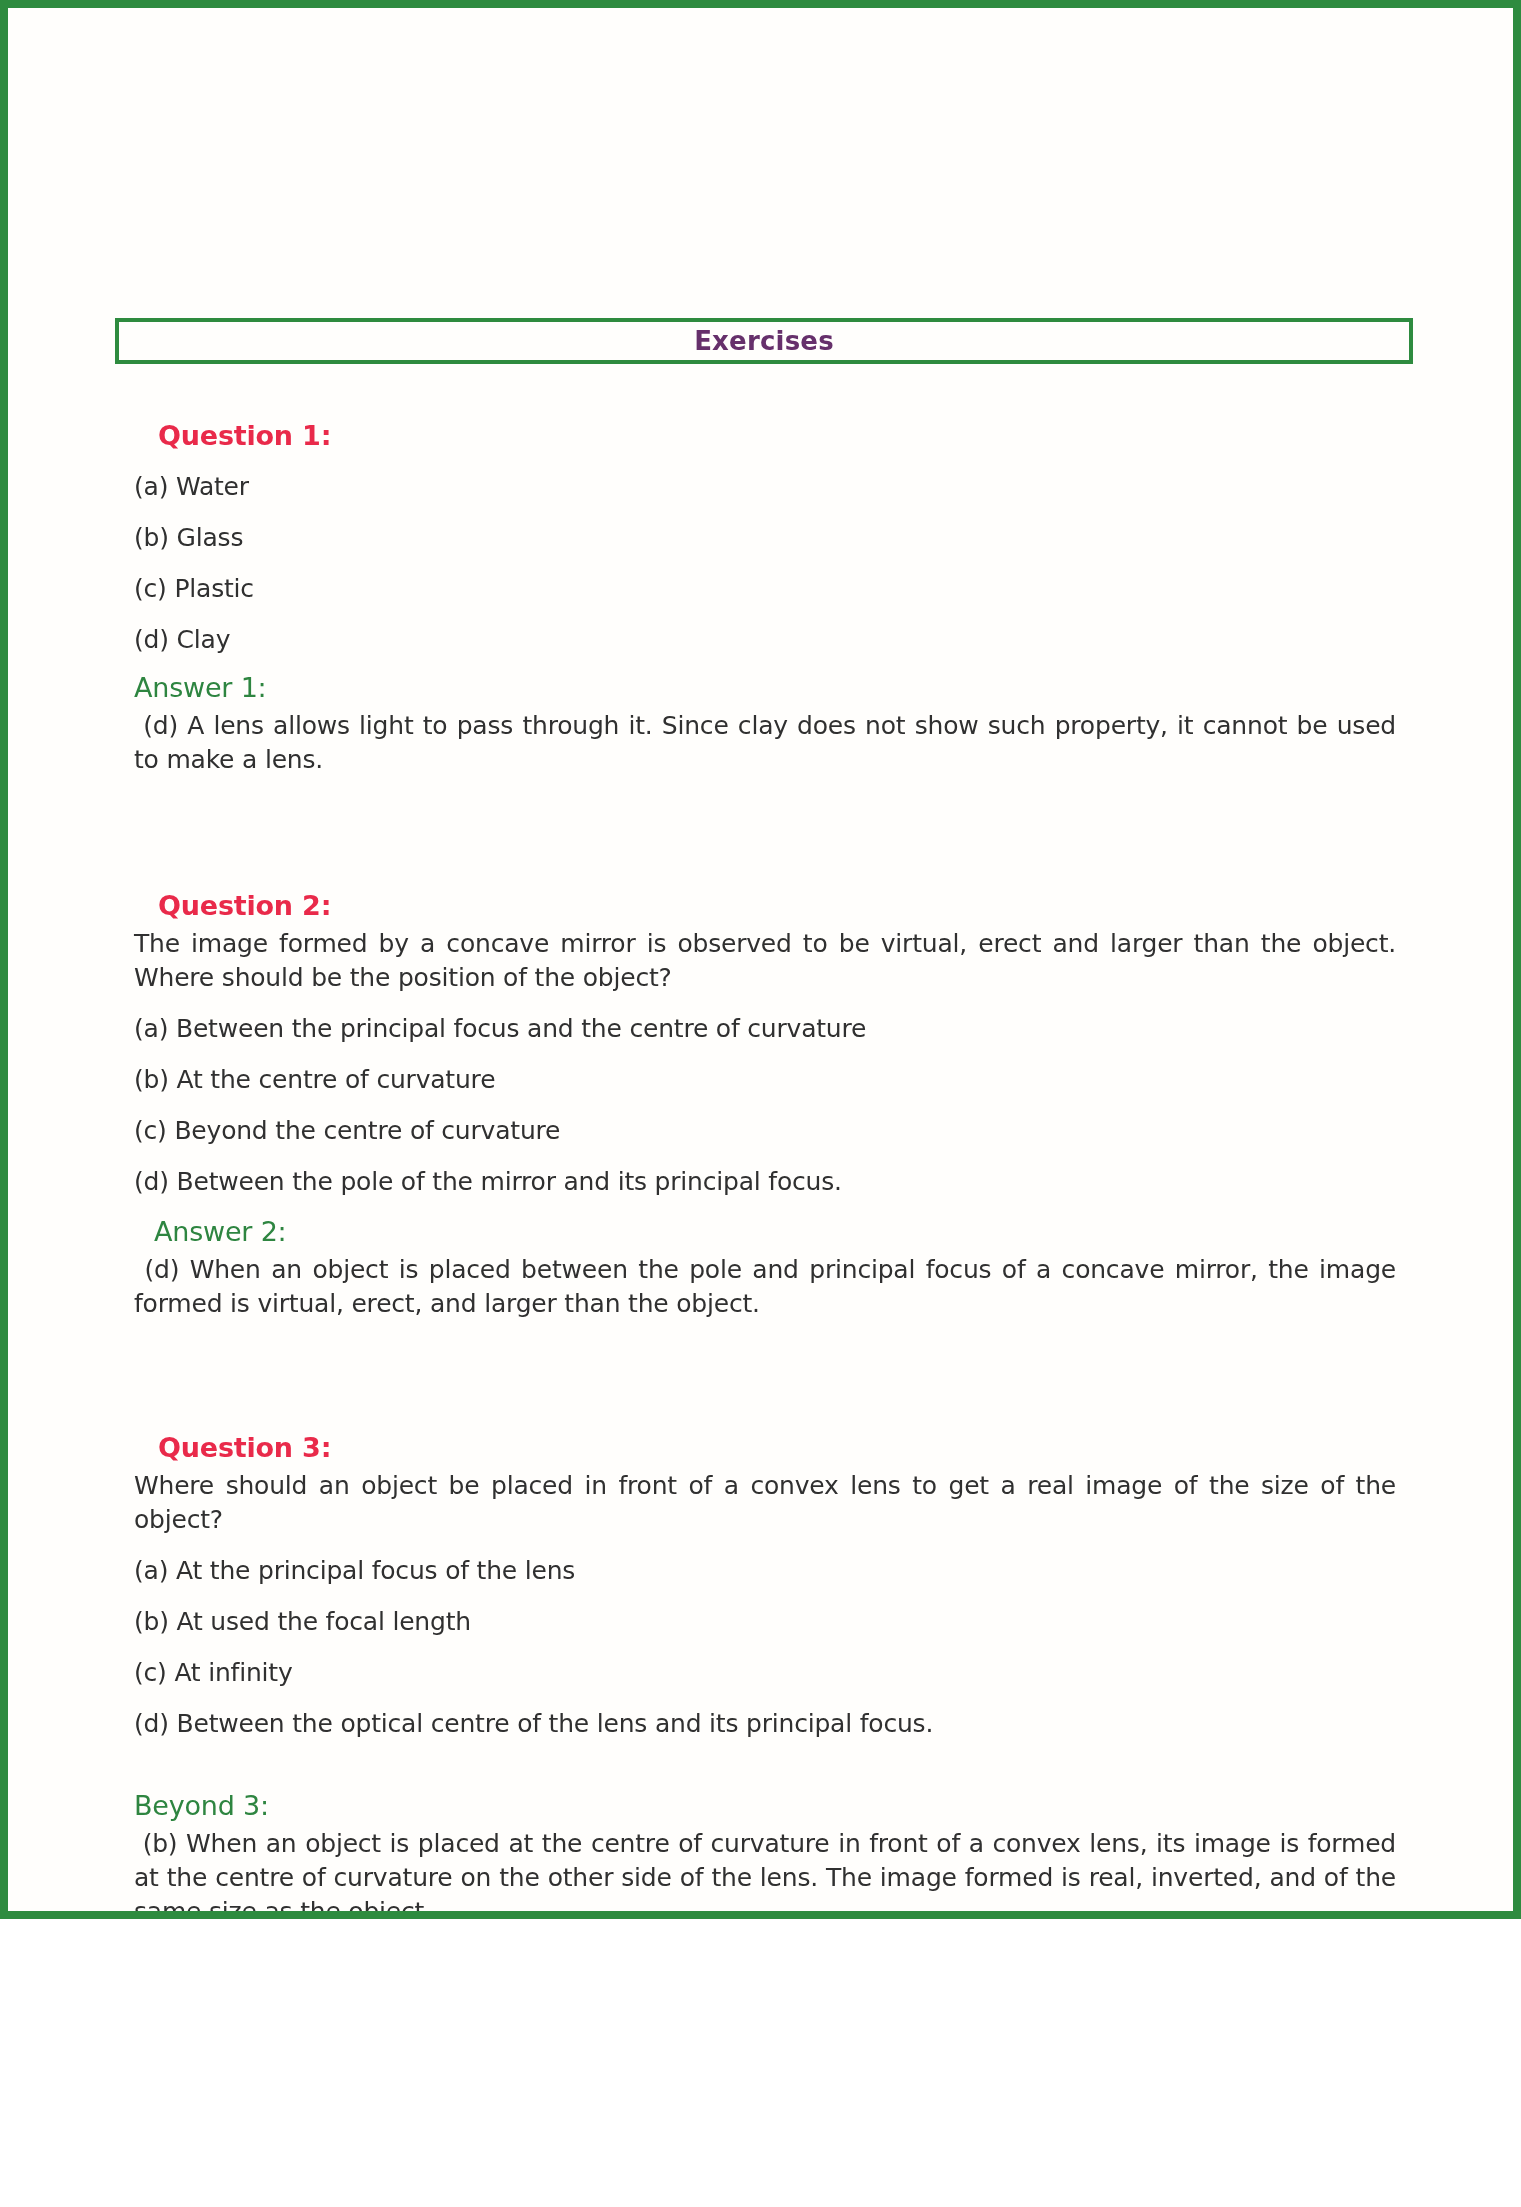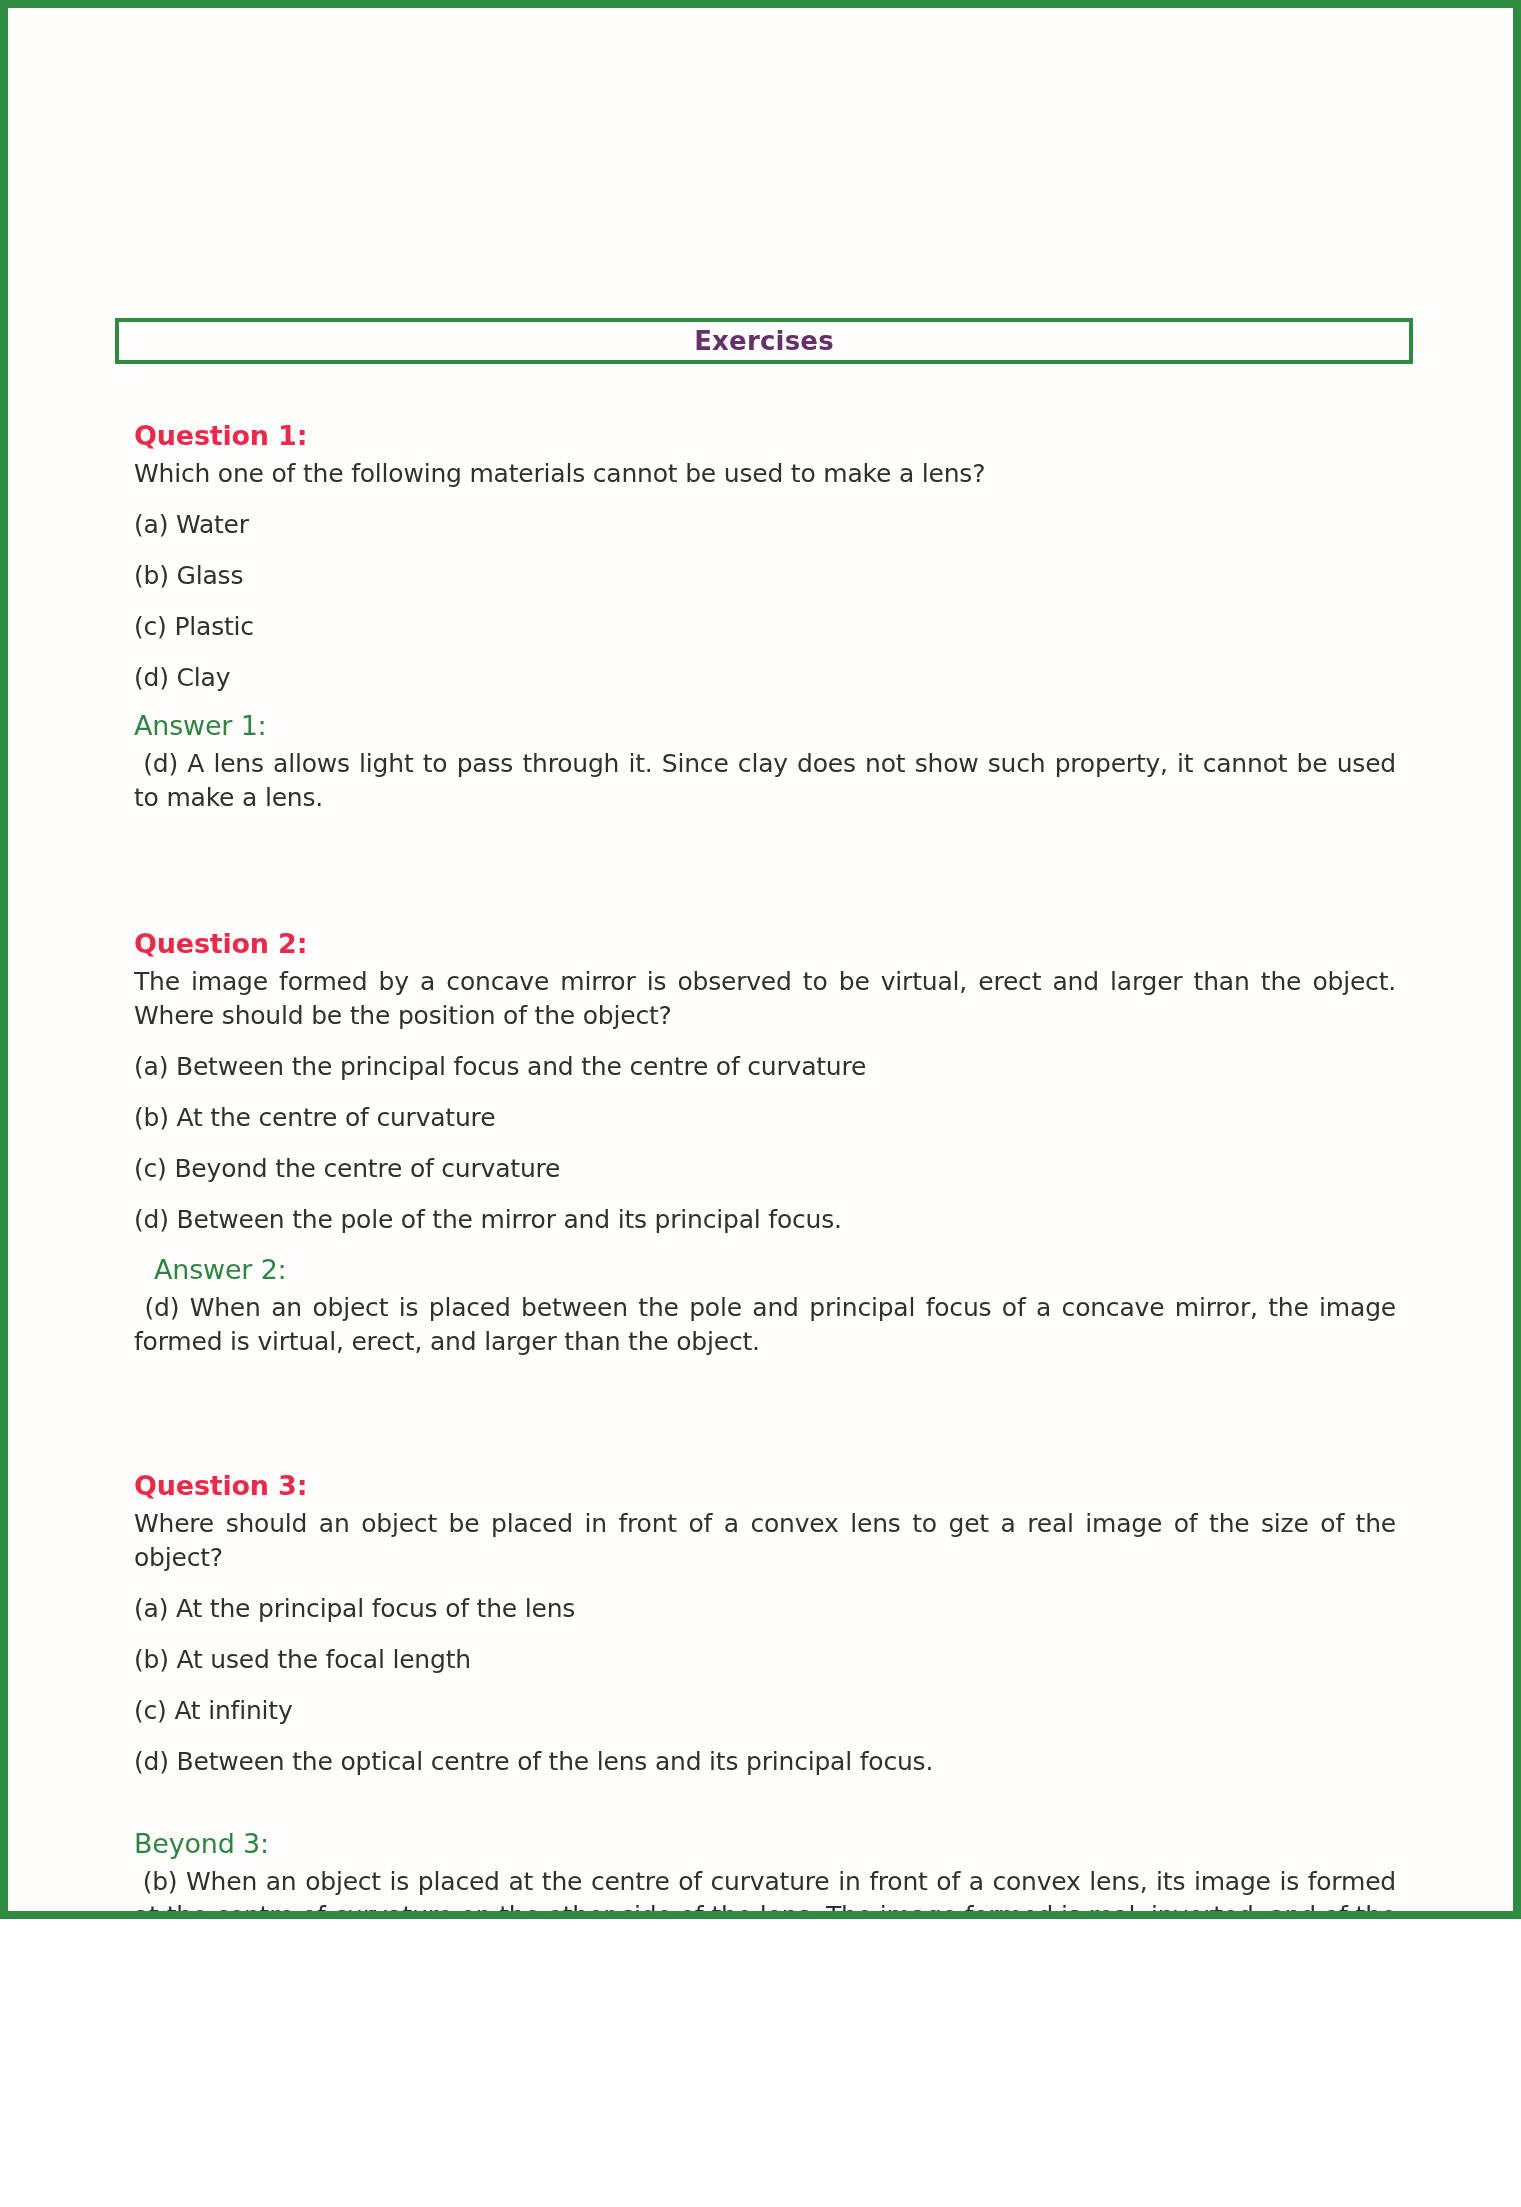--- a/index.html
+++ b/index.html
@@ -40,20 +40,21 @@
     width: 1262px;
     font-size: 25px;
     line-height: 34px;
     letter-spacing: -0.2px;
   }
   .q-heading {
     font-size: 27px;
     font-weight: bold;
     color: #e92a4a;
     line-height: 34px;
+    margin-left: 24px;
   }
   .a-heading {
     font-size: 27px;
     font-weight: normal;
     color: #2e8540;
     line-height: 34px;
   }
   .q-text, .a-text {
     text-align: justify;
     margin-top: 4px;
@@ -86,21 +87,20 @@
 
 <div class="page">
 
   <div class="exercises-box">
     <span class="exercises-title">Exercises</span>
   </div>
 
   <div class="content">
 
     <div class="q-heading mt-q1">Question 1:</div>
-    <div class="q-text">Which one of the following materials cannot be used to make a lens?</div>
     <div class="option">(a) Water</div>
     <div class="option">(b) Glass</div>
     <div class="option">(c) Plastic</div>
     <div class="option">(d) Clay</div>
     <div class="a-heading mt-ans">Answer 1:</div>
     <div class="a-text">&nbsp;(d) A lens allows light to pass through it. Since clay does not show such property, it cannot be used to make a lens.</div>
 
     <div class="q-heading mt-q2">Question 2:</div>
     <div class="q-text">The image formed by a concave mirror is observed to be virtual, erect and larger than the object. Where should be the position of the object?</div>
     <div class="option">(a) Between the principal focus and the centre of curvature</div>

